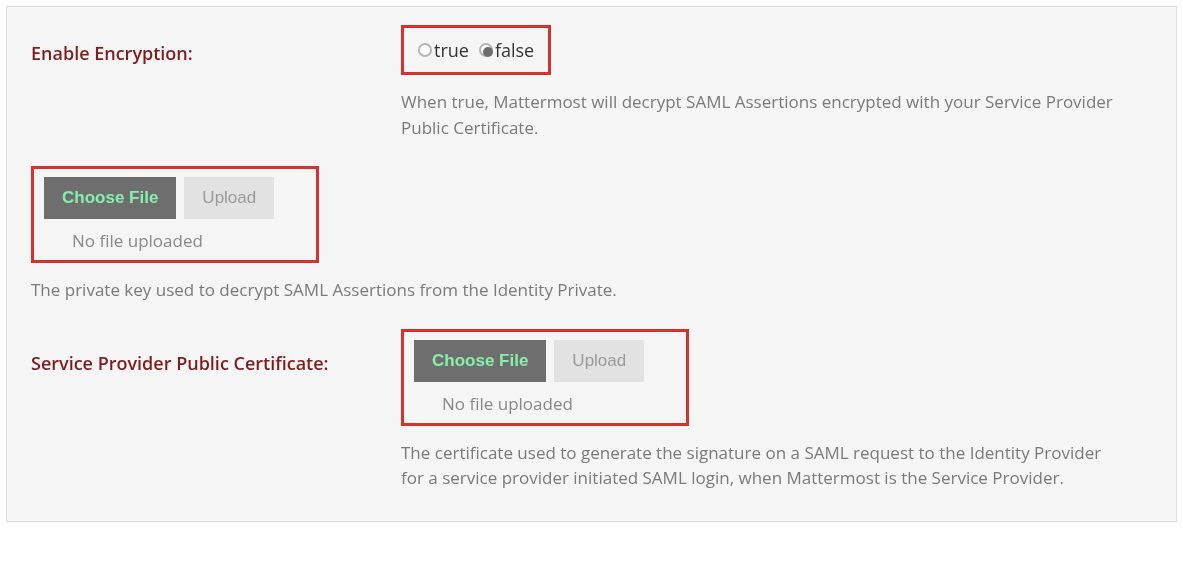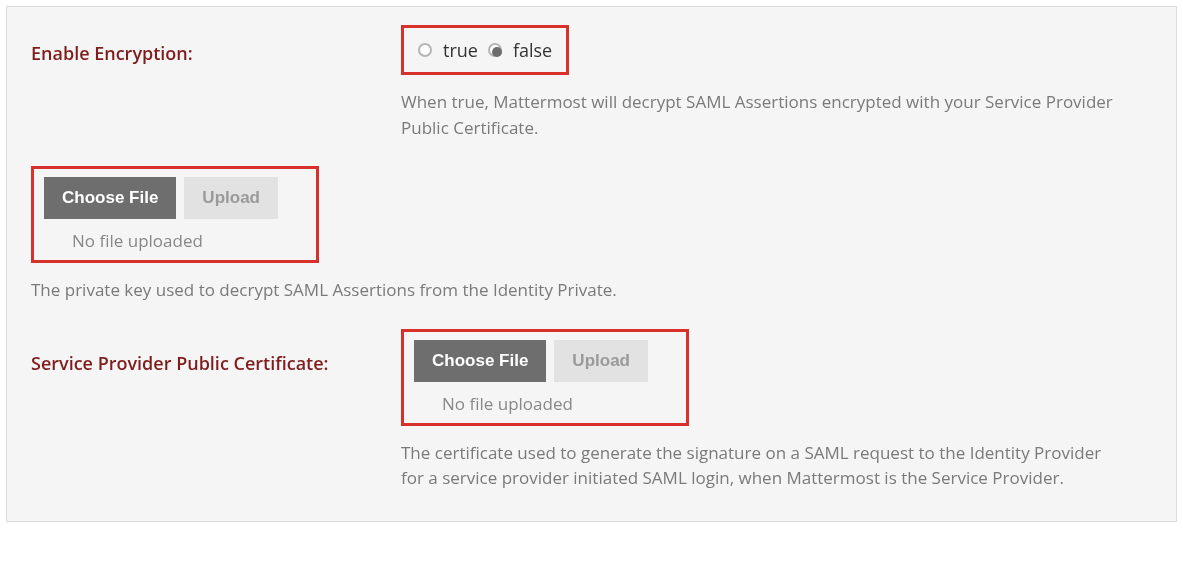--- a/index.html
+++ b/index.html
@@ -44,21 +44,21 @@
     width: 288px;
   }
   .radio-group {
     display: flex;
     align-items: center;
     gap: 10px;
   }
   .radio {
     display: inline-flex;
     align-items: center;
-    gap: 11px;
+    gap: 2px;
     font-size: 18px;
     color: #333;
   }
   .radio-circle {
     display: inline-block;
     width: 14px;
     height: 14px;
     border-radius: 50%;
     border: 2px solid #b5b5b5;
     position: relative;
@@ -90,26 +90,26 @@
     justify-content: center;
     height: 42px;
     font-size: 17px;
     font-weight: 600;
     border: none;
     cursor: pointer;
     padding: 0 18px;
   }
   .btn-choose {
     background: #6e6e6e;
-    color: #ffffff;
+    color: #86efac;
   }
   .btn-upload {
     background: #e2e2e2;
     color: #9a9a9a;
-    font-weight: 700;
+    font-weight: 400;
   }
   .file-status {
     font-size: 17px;
     color: #888888;
     margin-left: 28px;
   }
 </style>
 </head>
 <body>
 

